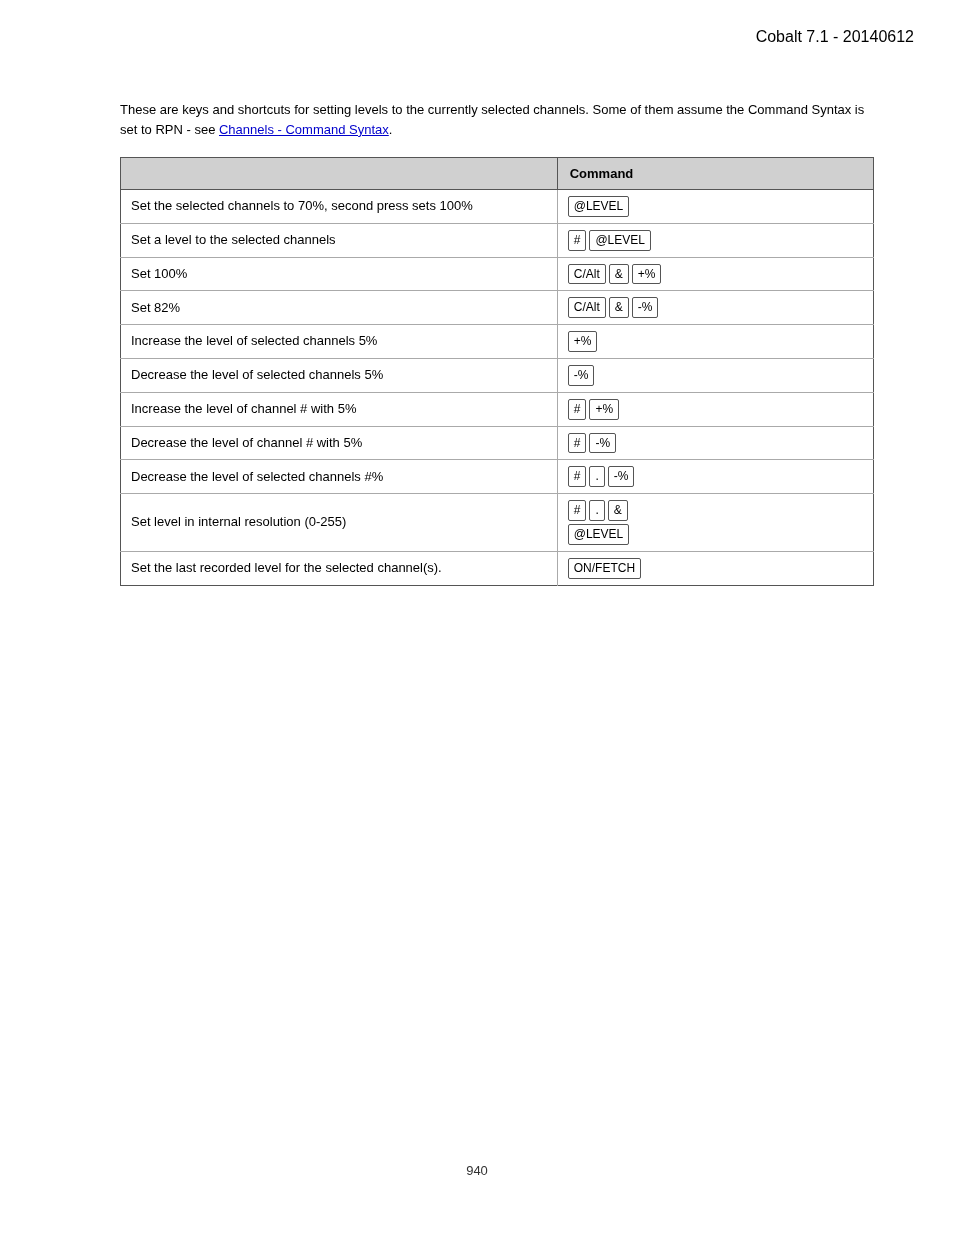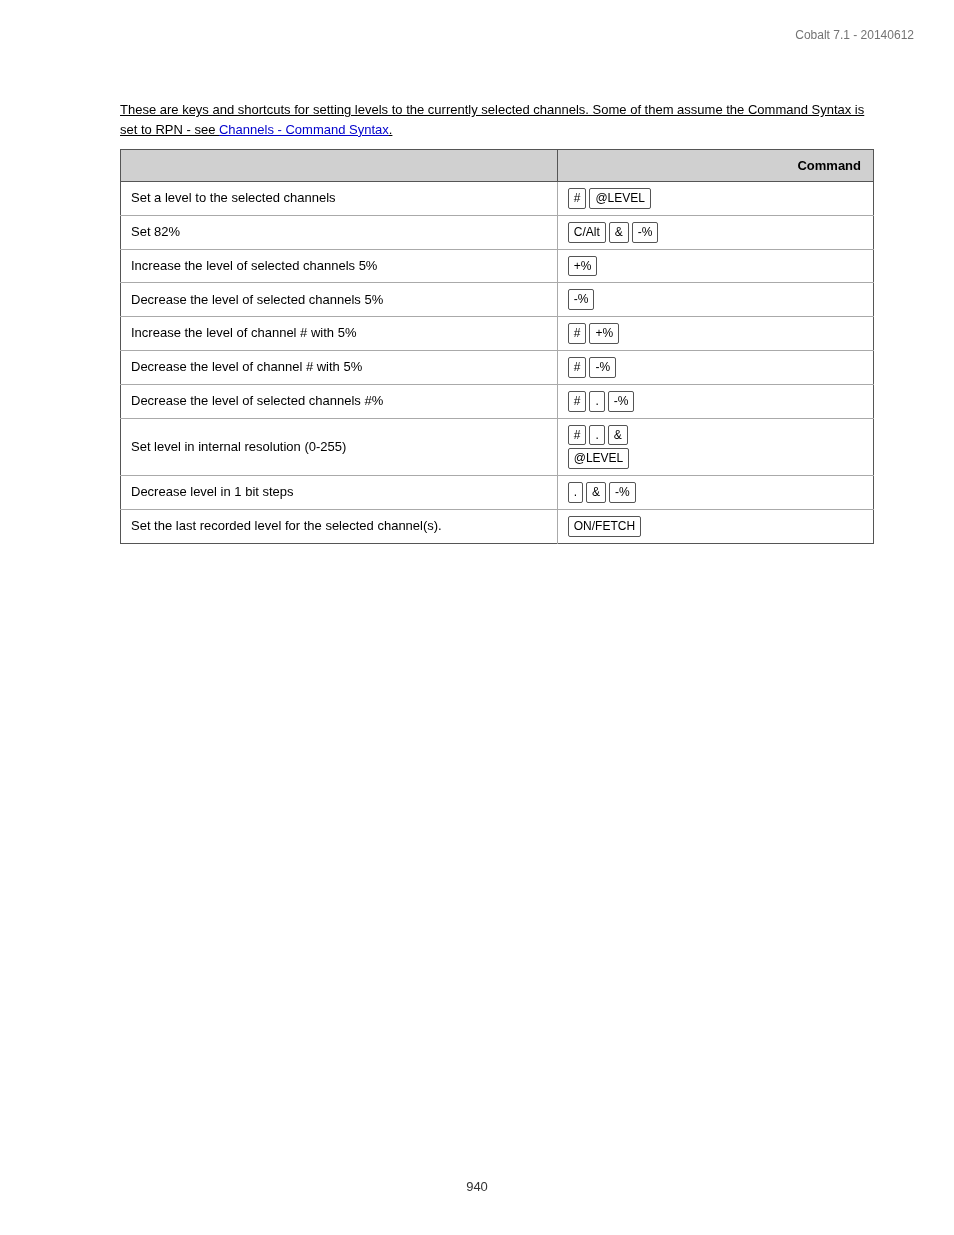--- a/index.html
+++ b/index.html
@@ -11,36 +11,35 @@
       color: #000;
       width: 954px;
       min-height: 1235px;
       position: relative;
     }
 
     .page-header {
       position: absolute;
       top: 28px;
       right: 40px;
-      font-size: 12px;
-      color: #737373;
+      font-size: 16px;
+      color: #000000;
     }
 
     .page-content {
       position: absolute;
       top: 100px;
       left: 120px;
       right: 80px;
     }
 
     .intro-text {
       font-size: 13px;
       line-height: 1.5;
-      margin-bottom: 10px;
-      text-decoration: underline;
+      margin-bottom: 18px;
     }
 
     .intro-text a {
       color: #0000cc;
       text-decoration: underline;
     }
 
     table {
       border-collapse: collapse;
       width: 100%;
@@ -49,21 +48,21 @@
 
     thead tr {
       background: #d0d0d0;
     }
 
     thead th {
       padding: 8px 12px;
       font-weight: bold;
       font-size: 13px;
       border: 1px solid #555;
-      text-align: right;
+      text-align: left;
     }
 
     tbody tr {
       border-bottom: 1px solid #aaa;
     }
 
     tbody tr:last-child {
       border-bottom: none;
       margin-top: 44px;
     }
@@ -113,21 +112,21 @@
       border-radius: 2px;
       padding: 1px 5px;
       font-family: Arial, Helvetica, sans-serif;
       font-size: 12px;
       background: #fff;
       white-space: nowrap;
     }
 
     .page-number {
       position: absolute;
-      bottom: 41px;
+      bottom: 57px;
       left: 50%;
       transform: translateX(-50%);
       font-size: 13px;
       color: #333;
       margin-top: 28px;
     }
   </style>
 </head>
 <body>
 
@@ -142,26 +141,44 @@
   </p>
 
   <table>
     <thead>
       <tr>
         <th class="col-desc"></th>
         <th class="col-cmd">Command</th>
       </tr>
     </thead>
     <tbody id="table-body">
+    <tr>
+          <td class="col-desc">Set the selected channels to 70%, second press sets 100%</td>
+          <td class="col-cmd">
+            <div class="kbd-wrap">
+              <kbd>@LEVEL</kbd>
+            </div>
+          </td>
+        </tr>
         <tr>
           <td class="col-desc">Set a level to the selected channels</td>
           <td class="col-cmd">
             <div class="kbd-wrap">
               <kbd>#</kbd>
               <kbd>@LEVEL</kbd>
+            </div>
+          </td>
+        </tr>
+        <tr>
+          <td class="col-desc">Set 100%</td>
+          <td class="col-cmd">
+            <div class="kbd-wrap">
+              <kbd>C/Alt</kbd>
+              <kbd>&amp;</kbd>
+              <kbd>+%</kbd>
             </div>
           </td>
         </tr>
         <tr>
           <td class="col-desc">Set 82%</td>
           <td class="col-cmd">
             <div class="kbd-wrap">
               <kbd>C/Alt</kbd>
               <kbd>&amp;</kbd>
               <kbd>-%</kbd>
@@ -221,30 +238,20 @@
                 <kbd>.</kbd>
                 <kbd>&amp;</kbd>
               </div>
               <div class="row2">
                 <kbd>@LEVEL</kbd>
               </div>
             </div>
           </td>
         </tr>
         <tr>
-          <td class="col-desc">Decrease level in 1 bit steps</td>
-          <td class="col-cmd">
-            <div class="kbd-wrap">
-              <kbd>.</kbd>
-              <kbd>&amp;</kbd>
-              <kbd>-%</kbd>
-            </div>
-          </td>
-        </tr>
-        <tr>
           <td class="col-desc">Set the last recorded level for the selected channel(s).</td>
           <td class="col-cmd">
             <div class="kbd-wrap">
               <kbd>ON/FETCH</kbd>
             </div>
           </td>
         </tr>
       </tbody>
   </table>
 

